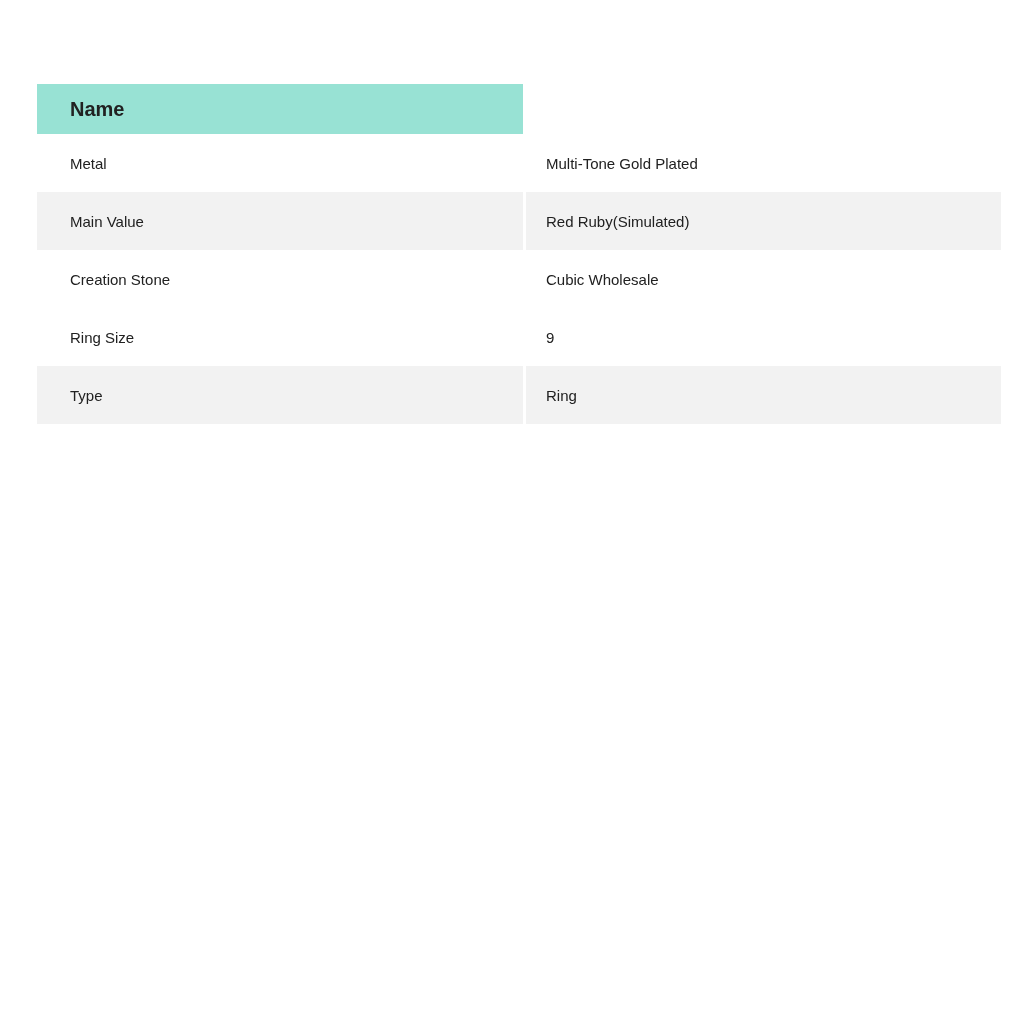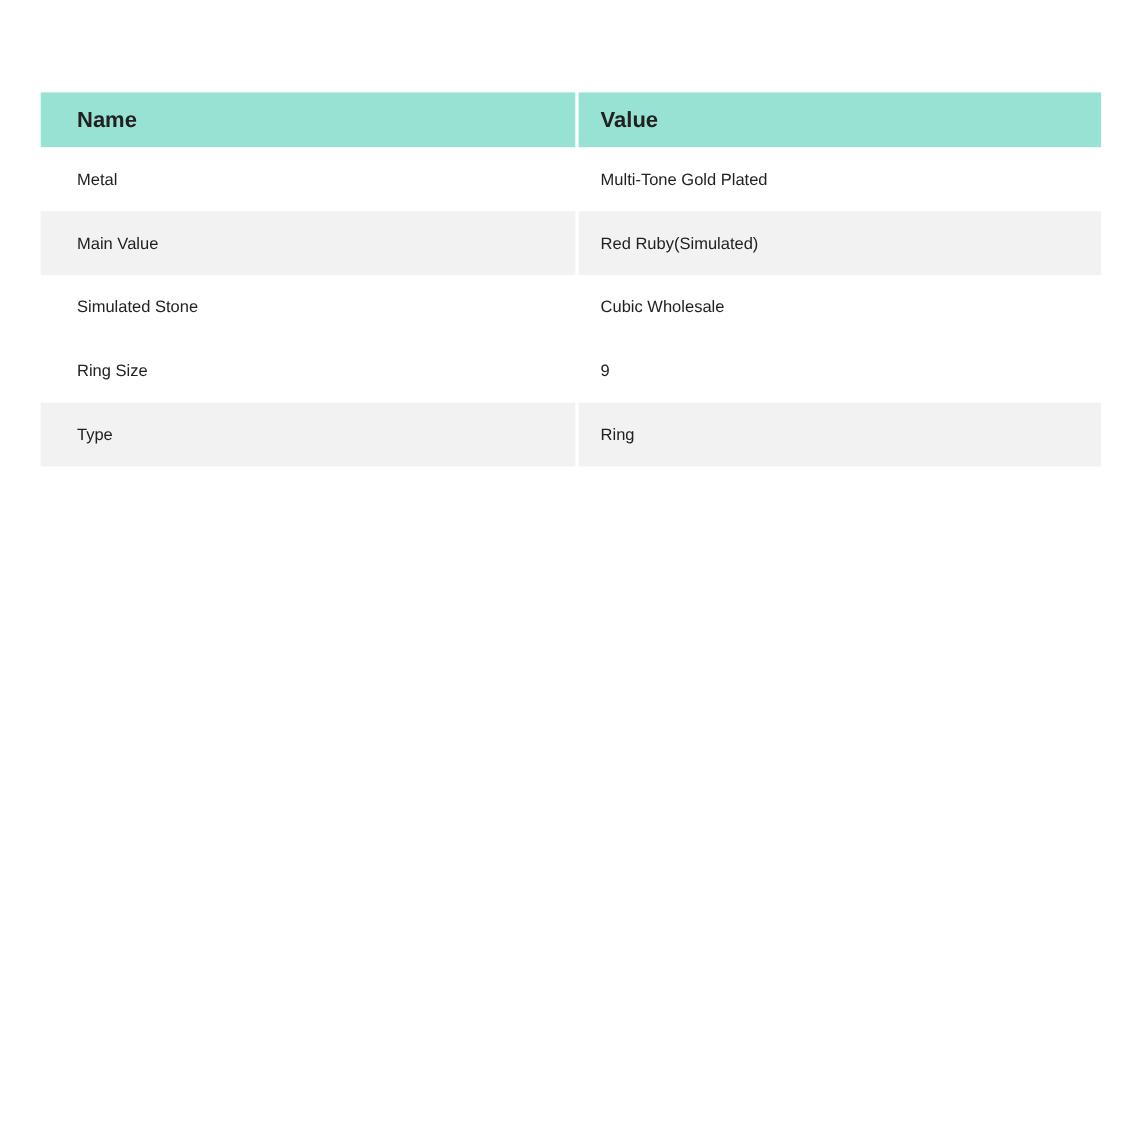--- a/index.html
+++ b/index.html
@@ -42,35 +42,34 @@
   .t-row.odd  .cell { background: var(--row-bg, #ffffff); }
   .t-row.even .cell { background: var(--row-alt-bg, #f2f2f2); }
 </style>
 </head>
 <body>
 
 <div class="spec-table">
 
   <div class="t-row header">
     <div class="cell name">Name</div>
-    <div class="cell value">Value</div>
   </div>
 
   <div class="t-row odd">
     <div class="cell name">Metal</div>
     <div class="cell value">Multi-Tone Gold Plated</div>
   </div>
 
   <div class="t-row even">
     <div class="cell name">Main Value</div>
     <div class="cell value">Red Ruby(Simulated)</div>
   </div>
 
   <div class="t-row odd">
-    <div class="cell name">Simulated Stone</div>
+    <div class="cell name">Creation Stone</div>
     <div class="cell value">Cubic Wholesale</div>
   </div>
 
 
   <div class="t-row odd">
     <div class="cell name">Ring Size</div>
     <div class="cell value">9</div>
   </div>
 
   <div class="t-row even">

